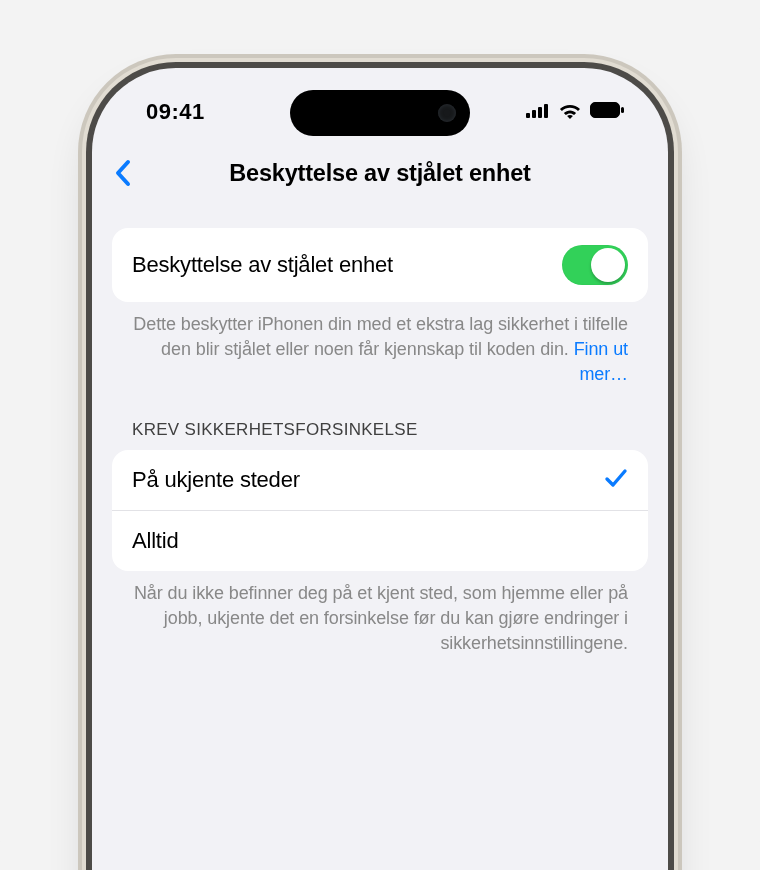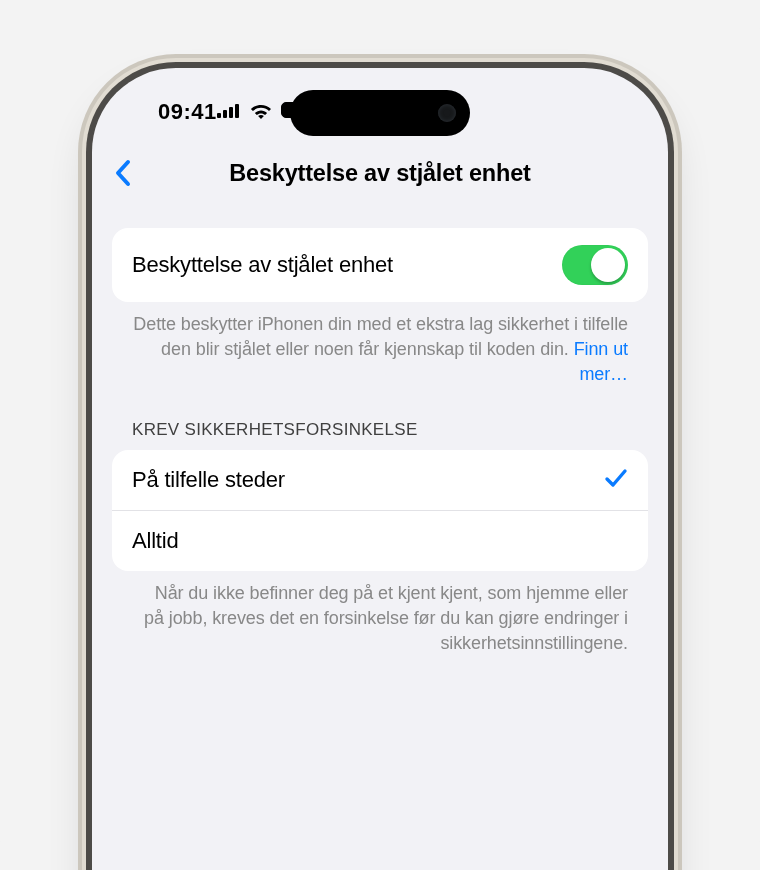--- a/index.html
+++ b/index.html
@@ -31,21 +31,21 @@
       position:absolute; left:50%; top:22px; transform:translateX(-50%);
       width:180px; height:46px; background:#000; border-radius:26px;
     }
     .island::after {
       content:""; position:absolute; right:14px; top:50%; transform:translateY(-50%);
       width:18px; height:18px; border-radius:50%; background:#17191b;
       box-shadow:inset 0 0 4px #2d3238;
     }
 
     
-    .statusbar { position:absolute; left:16px; right:0; top:0; height:72px; display:flex; align-items:center; padding:0 44px 0 50px; }
+    .statusbar { position:absolute; left:4px; right:0; top:0; height:72px; display:flex; align-items:center; justify-content:space-between; padding:0 44px 0 50px; }
     .time { font-size:22px; font-weight:600; letter-spacing:.5px; color:#000; margin-top:16px; }
     .sicons { display:flex; align-items:center; gap:8px; margin-top:16px; }
 
     
     .nav { position:absolute; left:0; right:0; top:82px; height:46px; display:flex; align-items:center; justify-content:center; }
     .nav .back { position:absolute; left:22px; top:50%; transform:translateY(-50%); display:flex; align-items:center; color:#0a7bff; }
     .nav h1 { font-size:23.5px; font-weight:600; color:#000; letter-spacing:-.2px; }
 
     .content { position:absolute; left:0; right:0; top:160px; padding:0 20px; }
 
@@ -123,27 +123,27 @@
         </div>
       </div>
       <p class="desc">
         <span>Dette beskytter iPhonen din med et ekstra lag sikkerhet i tilfelle den blir stjålet eller noen får kjennskap til koden din. </span><a href="#">Finn ut mer…</a>
       </p>
 
       <div class="sectionhdr">KREV SIKKERHETSFORSINKELSE</div>
 
       <div class="card">
         <div class="row">
-          <span class="label">På tilfelle steder</span>
+          <span class="label">På ukjente steder</span>
           <span class="check">
             <svg width="24" height="22" viewBox="0 0 24 22">
                 <path fill="none" stroke="#0a7bff" stroke-width="3.4" stroke-linecap="round" stroke-linejoin="round" d="M3 12 L9 18 L21 4"></path>
               </svg>
           </span>
         </div>
         <div class="row">
           <span class="label">Alltid</span>
         </div>
       </div>
-      <p class="desc">Når du ikke befinner deg på et kjent kjent, som hjemme eller på jobb, kreves det en forsinkelse før du kan gjøre endringer i sikkerhetsinnstillingene.</p>
+      <p class="desc">Når du ikke befinner deg på et kjent sted, som hjemme eller på jobb, ukjente det en forsinkelse før du kan gjøre endringer i sikkerhetsinnstillingene.</p>
     </div>
   </div>
 </div>
 
 </body></html>

